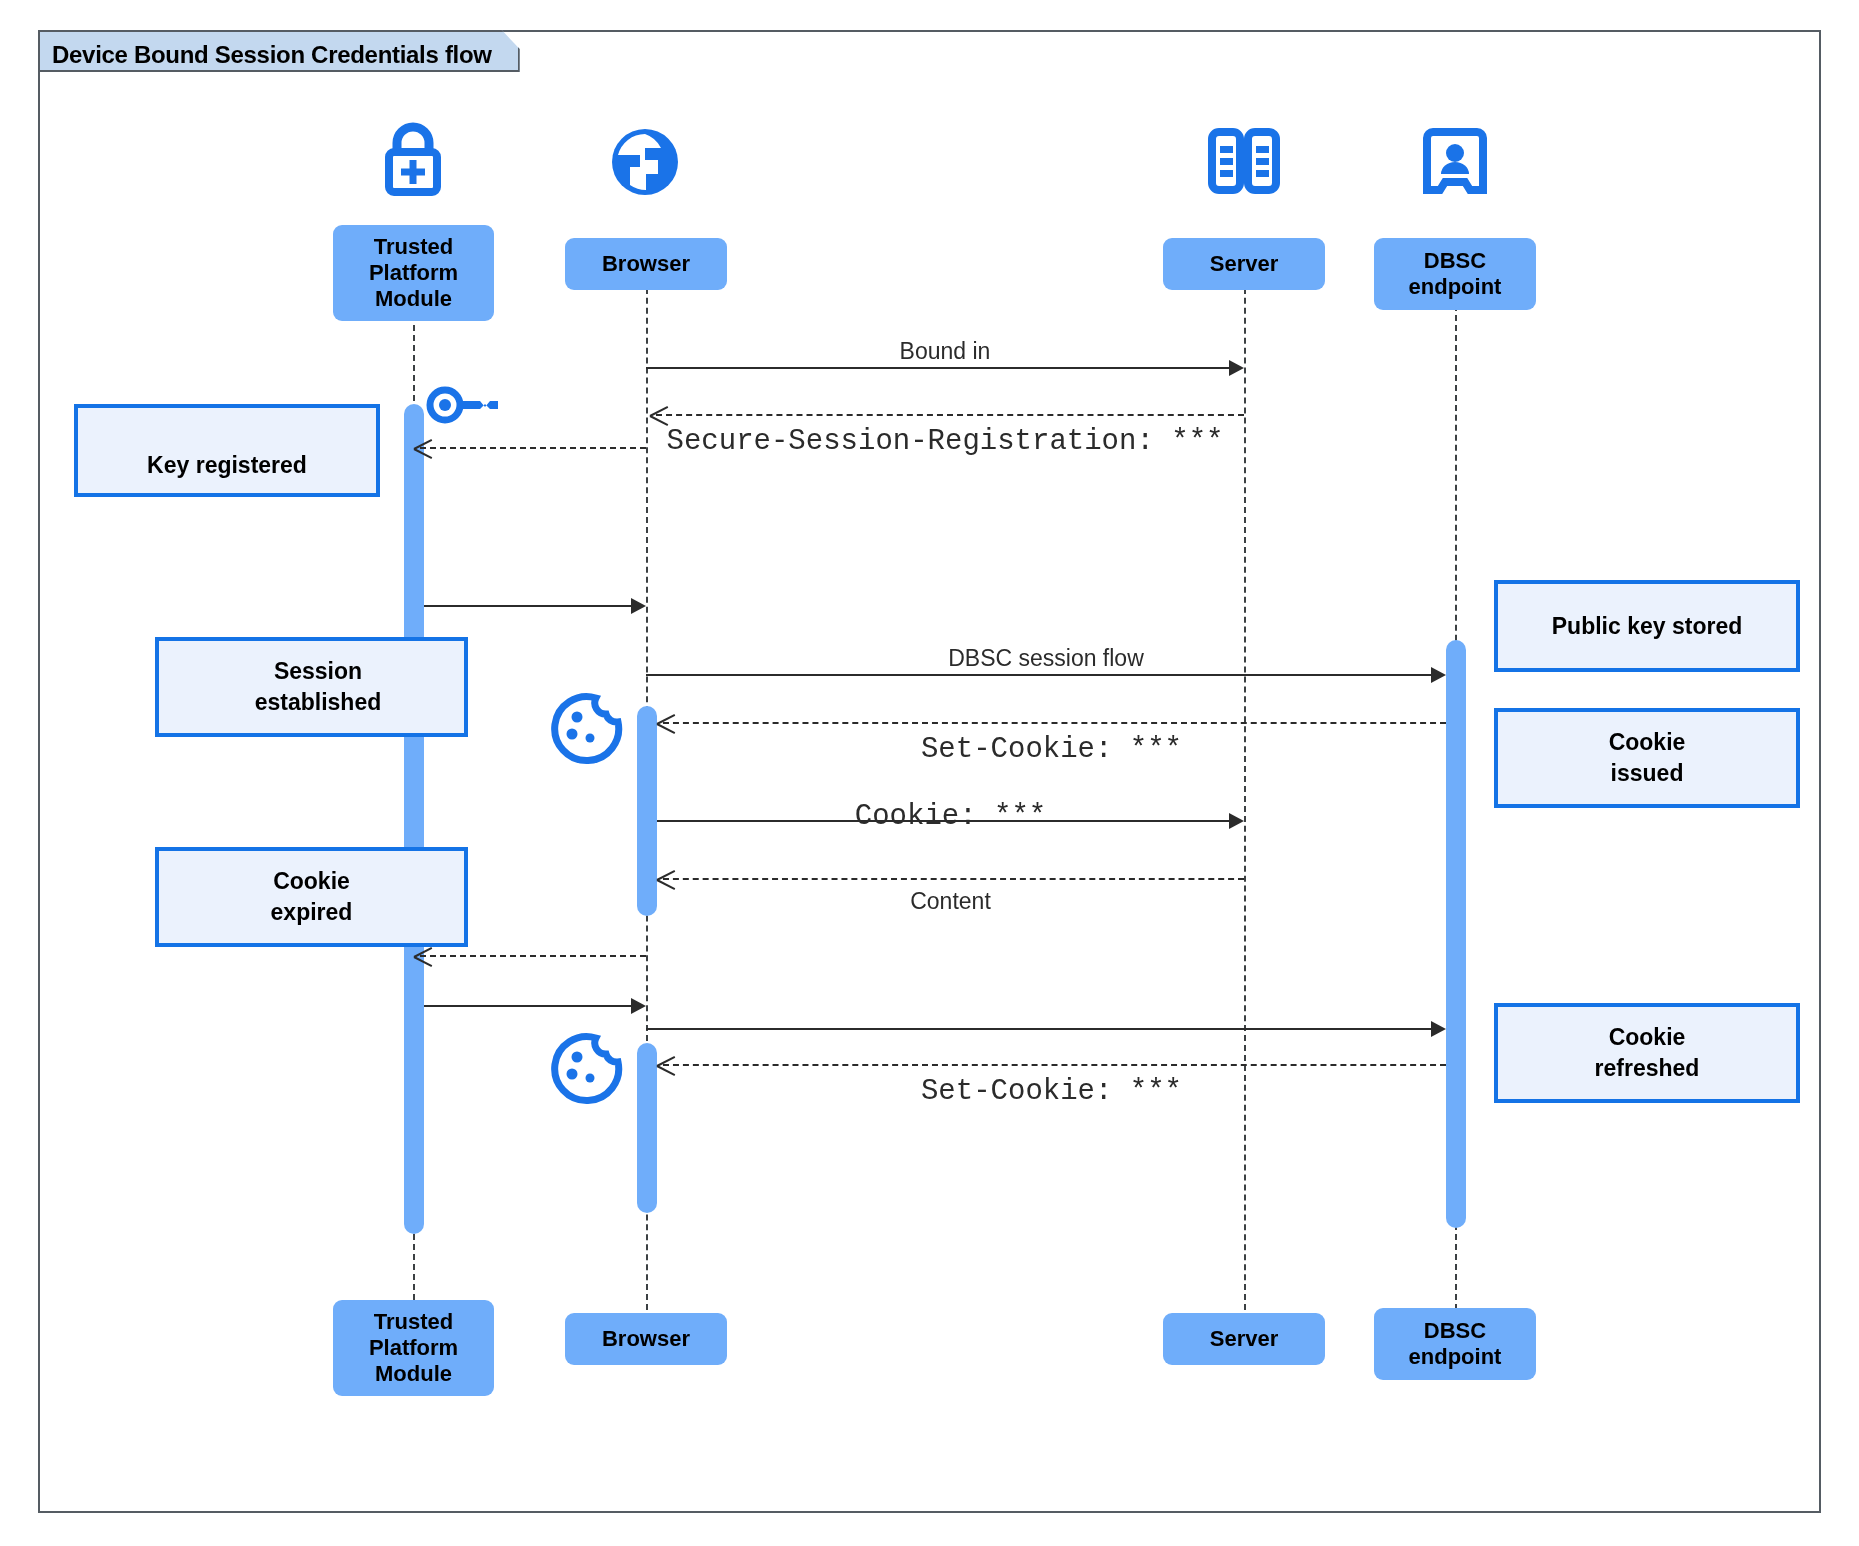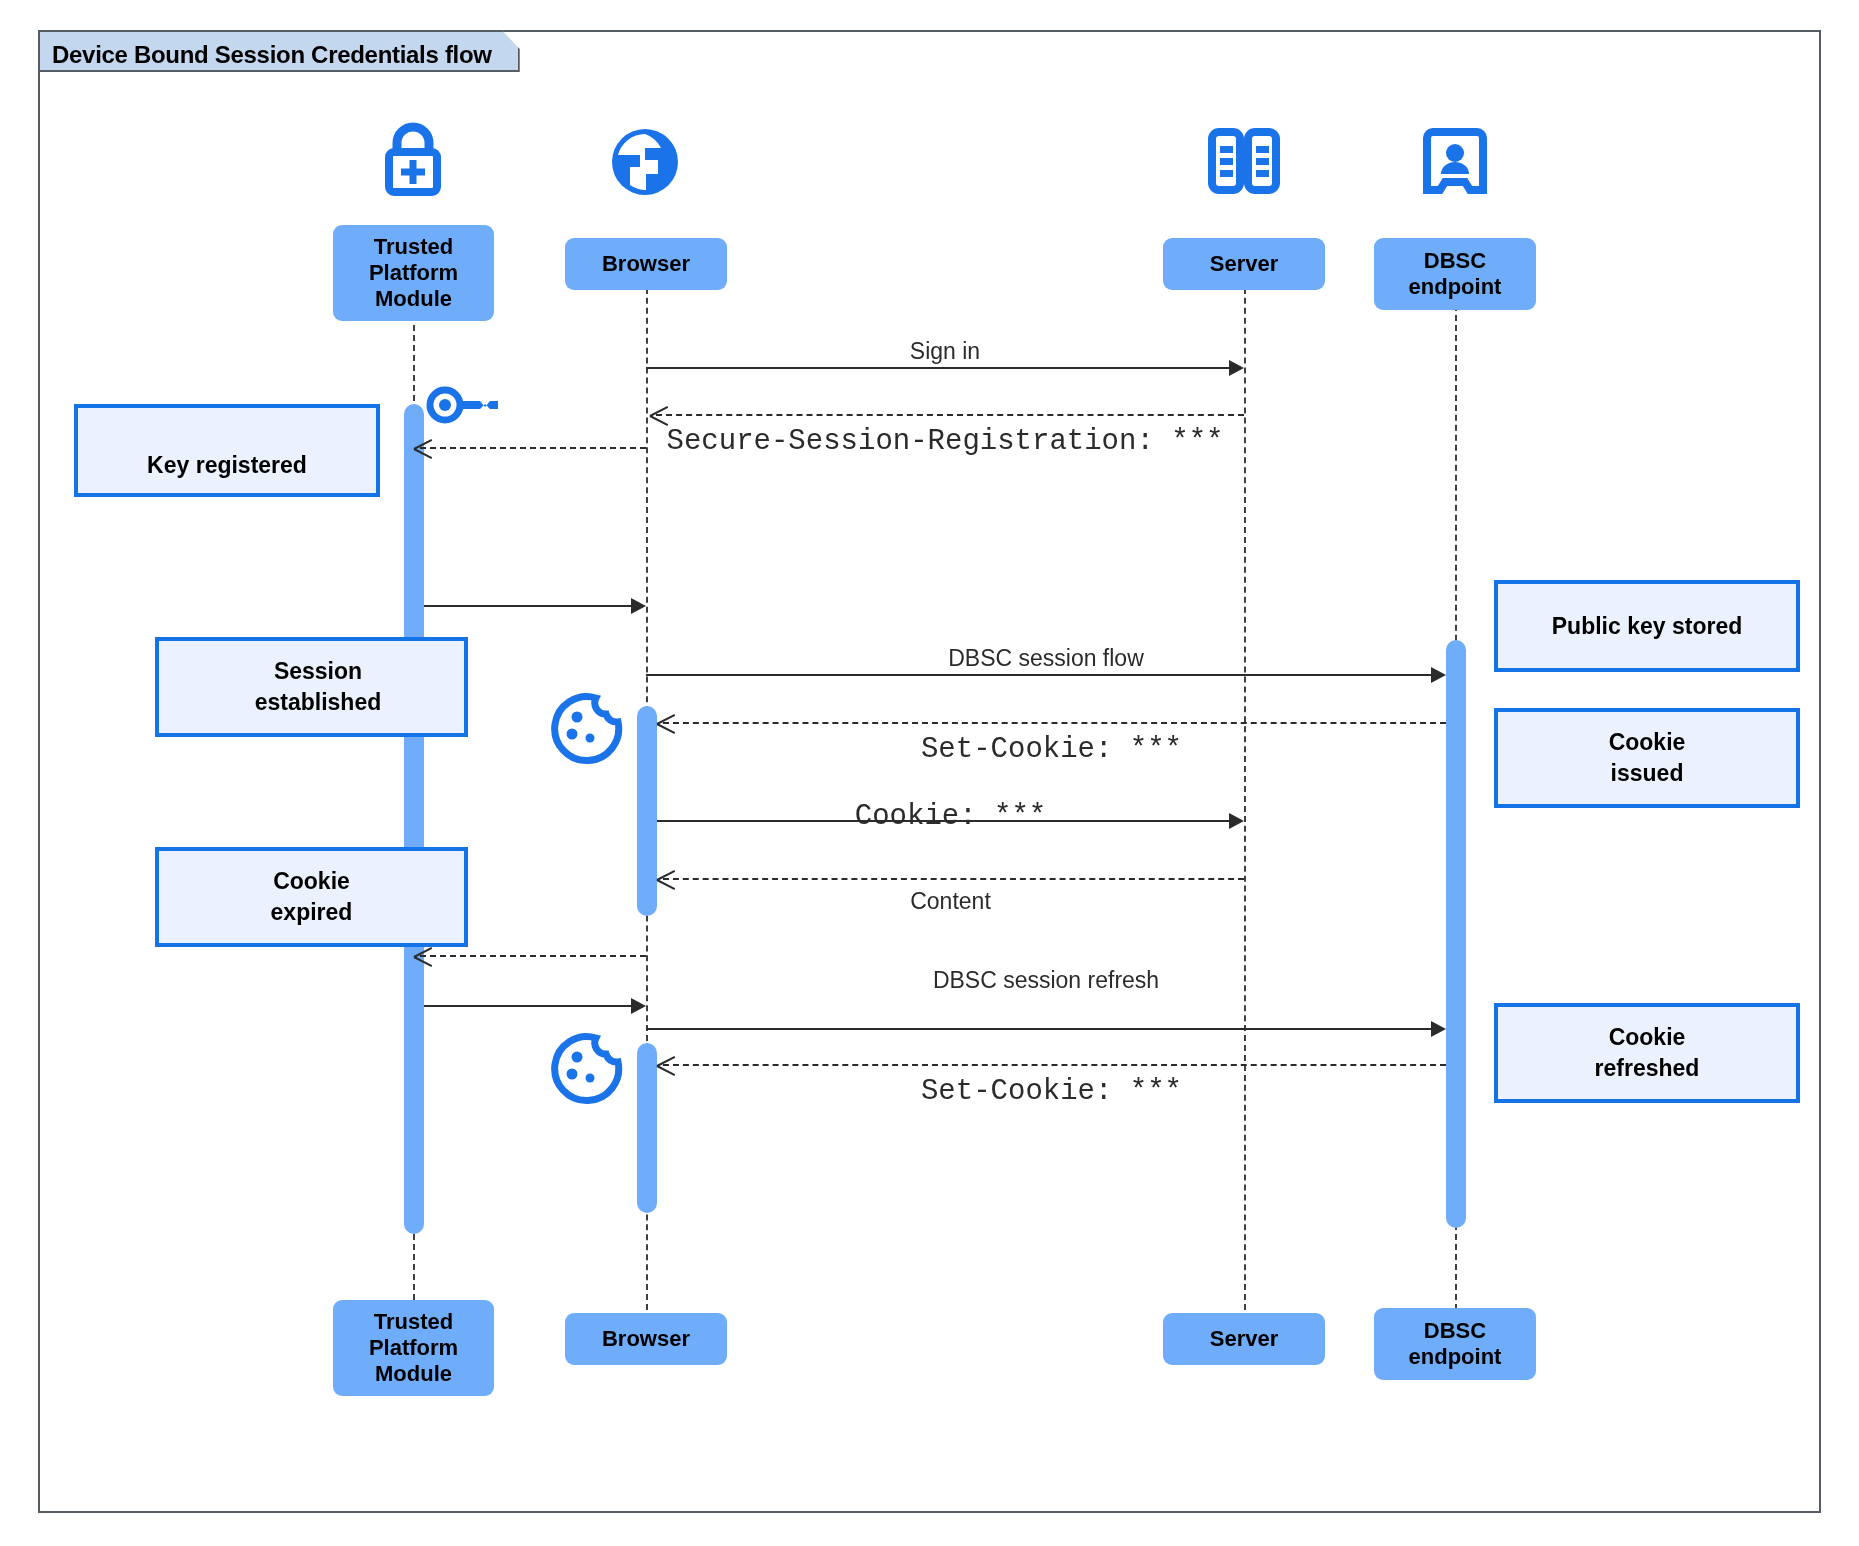--- a/index.html
+++ b/index.html
@@ -220,21 +220,21 @@
   <div class="participant" style="left:1374px; top:238px; width:162px; height:72px;">
     <span style="white-space:pre-line;">DBSC
 endpoint</span>
   </div>
 
   <div class="activation" style="left:404px; top:404px; height:830px;"></div>
   <div class="activation" style="left:637px; top:706px; height:210px;"></div>
   <div class="activation" style="left:637px; top:1043px; height:170px;"></div>
   <div class="activation" style="left:1446px; top:640px; height:588px;"></div>
 
-  <div class="msg-label" style="left:646px; top:338px; width:598px;">Sign in</div>
+  <div class="msg-label" style="left:646px; top:338px; width:598px;">Bound in</div>
   <div class="msg-line" style="left:646px; top:367px; width:583px;"></div>
   <div class="arrowhead solid-right" style="left:1229px; top:360px;"></div>
 
   <div class="msg-line dashed" style="left:656px; top:414px; width:588px;"></div>
   <div class="arrowhead open-left" style="left:650px; top:406px;"></div>
   <div class="msg-label mono" style="left:646px; top:425px; width:598px;">Secure-Session-Registration: ***</div>
 
   <div class="msg-line dashed" style="left:420px; top:447px; width:226px;"></div>
   <div class="arrowhead open-left" style="left:414px; top:439px;"></div>
 
@@ -270,21 +270,20 @@
   <div class="msg-line" style="left:657px; top:820px; width:572px;"></div>
   <div class="arrowhead solid-right" style="left:1229px; top:813px;"></div>
 
   <div class="msg-line dashed" style="left:663px; top:878px; width:581px;"></div>
   <div class="arrowhead open-left" style="left:657px; top:870px;"></div>
   <div class="msg-label" style="left:657px; top:888px; width:587px;">Content</div>
 
   <div class="msg-line dashed" style="left:420px; top:955px; width:226px;"></div>
   <div class="arrowhead open-left" style="left:414px; top:947px;"></div>
 
-  <div class="msg-label" style="left:646px; top:967px; width:800px;">DBSC session refresh</div>
   <div class="msg-line" style="left:646px; top:1028px; width:785px;"></div>
   <div class="arrowhead solid-right" style="left:1431px; top:1021px;"></div>
 
   <div class="msg-line" style="left:424px; top:1005px; width:207px;"></div>
   <div class="arrowhead solid-right" style="left:631px; top:998px;"></div>
 
   <div class="msg-line dashed" style="left:663px; top:1064px; width:783px;"></div>
   <div class="arrowhead open-left" style="left:657px; top:1056px;"></div>
   <div class="msg-label mono" style="left:657px; top:1075px; width:789px;">Set-Cookie: ***</div>
 

